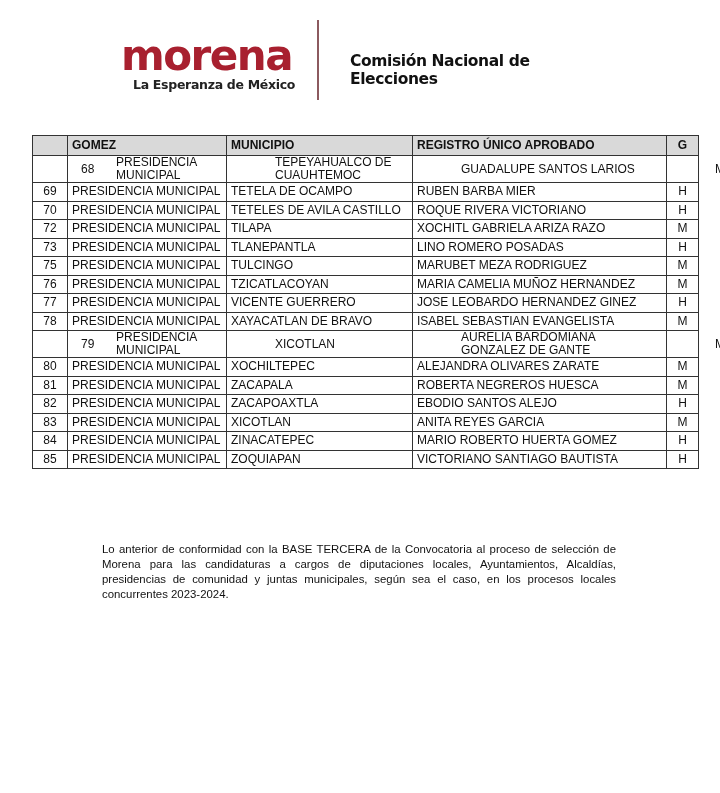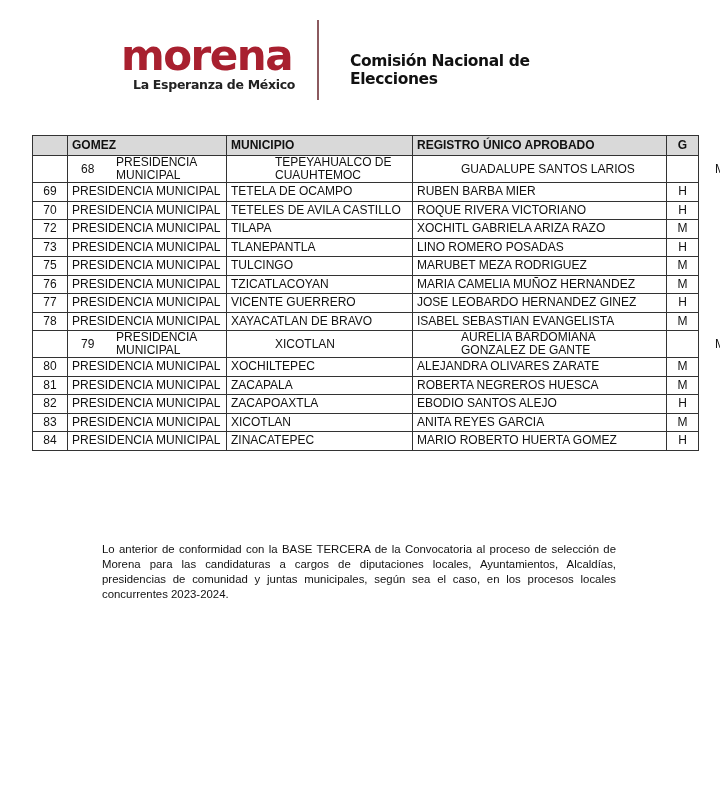--- a/index.html
+++ b/index.html
@@ -150,16 +150,23 @@
         <td>ANITA REYES GARCIA</td>
         <td class="g">M</td>
       </tr>
       <tr>
         <td class="num">84</td>
         <td>PRESIDENCIA MUNICIPAL</td>
         <td>ZINACATEPEC</td>
         <td>MARIO ROBERTO HUERTA GOMEZ</td>
         <td class="g">H</td>
       </tr>
+      <tr>
+        <td class="num">85</td>
+        <td>PRESIDENCIA MUNICIPAL</td>
+        <td>ZOQUIAPAN</td>
+        <td>VICTORIANO SANTIAGO BAUTISTA</td>
+        <td class="g">H</td>
+      </tr>
     </tbody>
 </table>
 
 <div class="note">Lo anterior de conformidad con la BASE TERCERA de la Convocatoria al proceso de selección de Morena para las candidaturas a cargos de diputaciones locales, Ayuntamientos, Alcaldías, presidencias de comunidad y juntas municipales, según sea el caso, en los procesos locales concurrentes 2023-2024.</div>
 
 </body></html>

